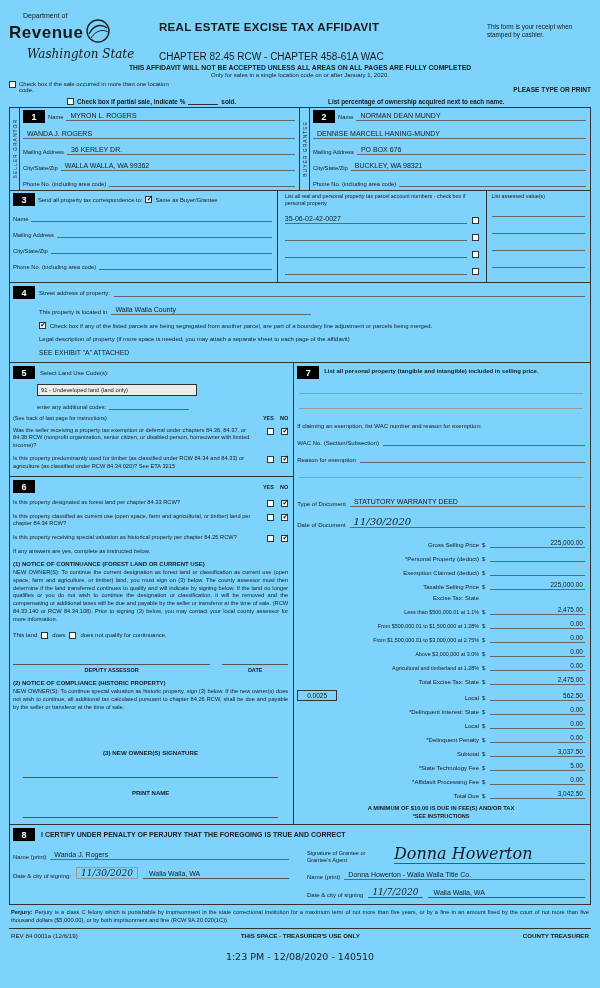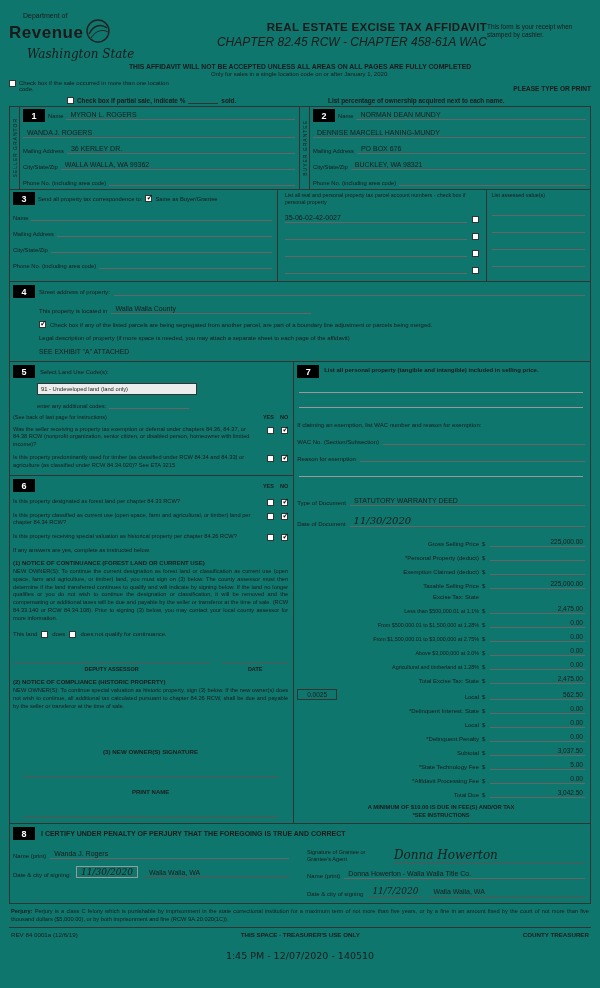--- a/index.html
+++ b/index.html
@@ -1,32 +1,32 @@
 <!DOCTYPE html>
 <html><head>
 <meta charset="utf-8">
 <style>
   * { margin:0; padding:0; box-sizing:border-box; }
   html,body { background:#fff; }
   body { width:600px; font-family:"Liberation Sans", sans-serif; color:#1a1a1a; }
-  .page { width:600px; height:988px; padding:12px 9px 0; position:relative; overflow:hidden; background:#0f766e; }
+  .page { width:600px; height:988px; padding:12px 9px 0; position:relative; overflow:hidden; background:#7dd3fc; }
   .b { font-weight:bold; }
   .line { border-bottom:1px solid #666; }
   .handwriting { font-family:"DejaVu Serif", serif; font-style:italic; }
 
   
   .hdr { display:flex; }
   .logo-block { width:150px; }
   .dept-small { font-size:7px; margin-left:14px; }
   .dept-row { display:flex; align-items:center; gap:3px; }
   .dept-name { font-size:17px; font-weight:bold; letter-spacing:.5px; }
   .dept-state { font-size:12px; font-style:italic; margin-left:18px; font-family:"DejaVu Serif", serif; }
-  .title-block { flex:1; text-align:right; padding-top:9px; }
+  .title-block { flex:1; text-align:left; padding-top:9px; }
   .form-title { font-size:11.5px; font-weight:bold; letter-spacing:.3px; }
-  .form-chapter { font-size:12px; margin-top:2px;font-style:italic; }
+  .form-chapter { font-size:10px; margin-top:18px; }
   .receipt-note { width:104px; font-size:6.4px; padding-top:11px; line-height:1.3; }
   .warn-line { text-align:center; font-size:6.8px; font-weight:bold; margin-top:2px; }
   .only-line { text-align:center; font-size:6px; margin-top:1px; }
   .pre-row { display:flex; justify-content:space-between; align-items:flex-end; margin-top:3px; }
   .multi-loc { width:160px; font-size:6px; display:flex; gap:3px; align-items:flex-start; }
   .please-type { font-size:6.5px; font-weight:bold; }
 
   .partial-row { display:flex; margin-top:5px; font-size:6.4px; font-weight:bold; align-items:flex-end; }
   .partial-left { width:50%; display:flex; align-items:flex-end; gap:3px; padding-left:58px; }
   .pct-line { width:30px; border-bottom:1px solid #333; height:7px; }
@@ -126,21 +126,21 @@
   
   .sec8 { border:1px solid #333; border-top:none; padding:3px 5px 6px 3px; min-height:80px; }
   .s8-head { display:flex; align-items:center; gap:6px; }
   .s8-certify { font-size:7px; }
   .s8-cols { display:flex; margin-top:3px; }
   .s8-col { width:50%; padding-right:10px; }
   .s8-col + .s8-col { padding-left:8px; padding-right:0; }
   .s8-sigrow { display:flex; align-items:flex-end; gap:5px; min-height:20px; }
   .s8-siglabel { font-size:5.6px; width:82px; line-height:1.25; flex:none; }
   .s8-sig { flex:1; border-bottom:1px solid #555; font-size:12px; white-space:nowrap; overflow:visible; }
-  .s8-sig.big { font-size:12px; margin-top:-8px; }
+  .s8-sig.big { font-size:16px; margin-top:-8px; }
   .s8-namerow { display:flex; align-items:flex-end; gap:4px; margin-top:7px; }
   .s8-daterow { display:flex; align-items:flex-end; gap:5px; margin-top:7px; font-size:6px; }
   .date-hand { font-size:9px; border-bottom:1px solid #555; padding:0 4px; }
   .date-hand.boxed { border:1px solid #999; }
   .city-val { flex:1; border-bottom:1px solid #555; font-size:7px; padding-left:6px; min-height:9px; }
 
   .perjury { font-size:5.7px; line-height:1.35; margin-top:4px; padding:0 2px; text-align:justify; }
   .footer-row { display:flex; justify-content:space-between; align-items:center; font-size:6.2px; border-top:1px solid #333; margin-top:4px; padding:3px 2px 2px; }
   .tspace, .ctreas { font-weight:bold; }
   .timestamp { text-align:center; font-size:9.5px; margin-top:10px; font-family:"DejaVu Sans", sans-serif; }
@@ -597,15 +597,15 @@
 
   <div class="perjury">
     <span class="b">Perjury:</span>
     <span>Perjury is a class C felony which is punishable by imprisonment in the state correctional institution for a maximum term of not more than five years, or by a fine in an amount fixed by the court of not more than five thousand dollars ($5,000.00), or by both imprisonment and fine (RCW 9A.20.020(1C)).</span>
   </div>
   <div class="footer-row">
     <span>REV 84 0001a (12/6/19)</span>
     <span class="tspace">THIS SPACE - TREASURER'S USE ONLY</span>
     <span class="ctreas">COUNTY TREASURER</span>
   </div>
-  <div class="timestamp">1:45 PM - 12/07/2020 - 140510</div>
+  <div class="timestamp">1:23 PM - 12/08/2020 - 140510</div>
 
 </div>
 
 </body></html>

